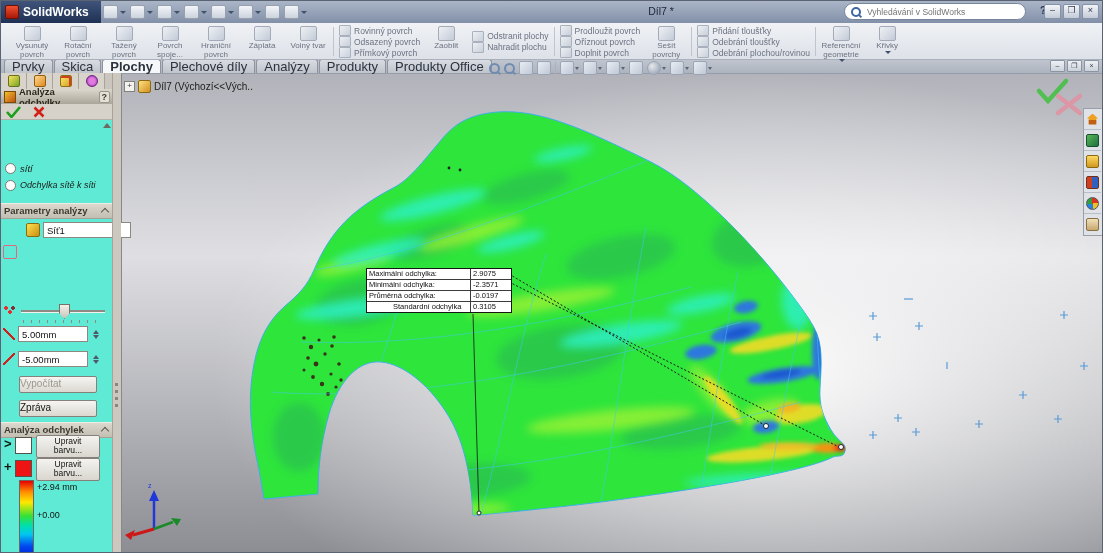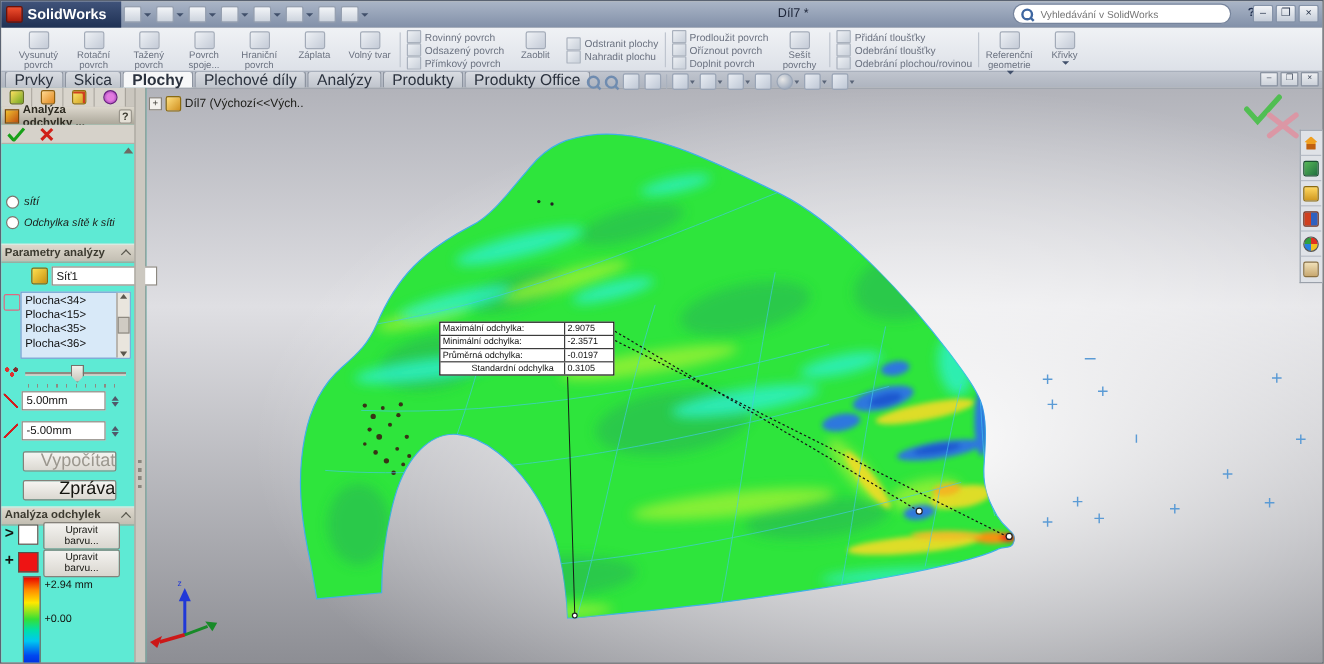--- a/index.html
+++ b/index.html
@@ -96,21 +96,21 @@
   .lb-scroll .thumb{width:8px;height:12px;background:#cfcbc3;border:1px solid #8e8a82;}
   .tri-up{width:0;height:0;border-left:3px solid transparent;border-right:3px solid transparent;border-bottom:4px solid #5c584e;}
   .tri-dn{width:0;height:0;border-left:3px solid transparent;border-right:3px solid transparent;border-top:4px solid #5c584e;}
   .slider{position:absolute;left:20px;top:184px;width:84px;height:22px;}
   .slider .track{position:absolute;left:0;right:0;top:7px;height:2px;background:#8e8a82;border-bottom:1px solid #f4f2ec;}
   .slider .thumb{position:absolute;left:38px;top:1px;width:9px;height:13px;background:linear-gradient(#f2f0ea,#c9c5bb);
     border:1px solid #76726a;clip-path:polygon(0 0,100% 0,100% 60%,50% 100%,0 60%);}
   .slider .ticks{position:absolute;left:2px;right:2px;top:17px;height:3px;
     background:repeating-linear-gradient(90deg,#8e8a82 0 1px,transparent 1px 8px);}
   .pbtn{position:absolute;left:18px;width:76px;height:15px;background:linear-gradient(#f6f5f2,#dbd8d1);
-    border:1px solid #85817a;border-radius:2px;font-size:15px;text-align:right;line-height:14px;color:#14140f;}
+    border:1px solid #85817a;border-radius:2px;font-size:10px;text-align:left;line-height:14px;color:#14140f;}
   .pbtn.disabled{color:#9b978e;}
   .crow-sym{position:absolute;left:3px;font-size:13px;font-weight:bold;color:#14140f;}
   .swatch{position:absolute;left:14px;width:15px;height:15px;border:1px solid #55524a;}
   .ecbtn{position:absolute;left:35px;width:62px;height:20px;background:linear-gradient(#f4f3f0,#d9d6cf);
     border:1px solid #85817a;border-radius:2px;font-size:8.5px;line-height:9px;text-align:center;
     color:#14140f;padding-top:1px;}
   .scalebar{position:absolute;left:18px;top:361px;width:13px;height:76px;border:1px solid #6a6660;
     background:linear-gradient(#e80000,#ff8a00 14%,#ffe800 28%,#35e035 46%,#00e0a8 58%,#00c8f0 70%,#0048f0 86%,#0020d8);}
   .scalelab{position:absolute;left:36px;font-size:9px;color:#14140f;}
   .splitter{position:absolute;right:0;top:0;width:8px;bottom:0;background:#ccc8c0;border-left:1px solid #a8a49c;}
@@ -360,33 +360,20 @@
         <span style="font-size:9px;">Odchylka sítě k síti</span>
       </div>
       <div class="sect" style="top:84px;">
         <span>Parametry analýzy</span><span class="chev"></span>
       </div>
       <div class="prow" style="left:2px;top:103px;margin-left:23px;">
         <span class="gicon" style="background:linear-gradient(135deg,#ffe050,#c89010);border:1px solid #8a6a10;border-radius:2px;"></span>
         <input class="pin" style="width: 80px;" readonly="" value="Síť1">
       </div>
       <span class="gicon" style="position:absolute;left:2px;top:126px;border:1.5px solid #e06880;border-radius:2px;"></span>
-      <div class="listbox">
-        <div class="listitems">
-          <div>Plocha&lt;34&gt;</div>
-          <div>Plocha&lt;15&gt;</div>
-          <div>Plocha&lt;35&gt;</div>
-          <div>Plocha&lt;36&gt;</div>
-        </div>
-        <div class="lb-scroll">
-          <span class="tri-up"></span>
-          <span class="thumb"></span>
-          <span class="tri-dn"></span>
-        </div>
-      </div>
       <span class="gicon" style="position:absolute;left:2px;top:186px;background:radial-gradient(circle 2px at 3px 3px,#e03030 90%,transparent),radial-gradient(circle 2px at 7px 7px,#e03030 90%,transparent),radial-gradient(circle 2px at 10px 3px,#803030 90%,transparent);"></span>
       <div class="slider">
         <span class="track"></span>
         <span class="thumb"></span>
         <span class="ticks"></span>
       </div>
       <div class="prow" style="left:2px;top:207px;">
         <span class="gicon" style="background:linear-gradient(45deg,transparent 45%,#d02020 45%,#d02020 55%,transparent 55%);"></span>
         <input class="pin" style="width: 62px;" readonly="" value="5.00mm">
         <span class="spin">

